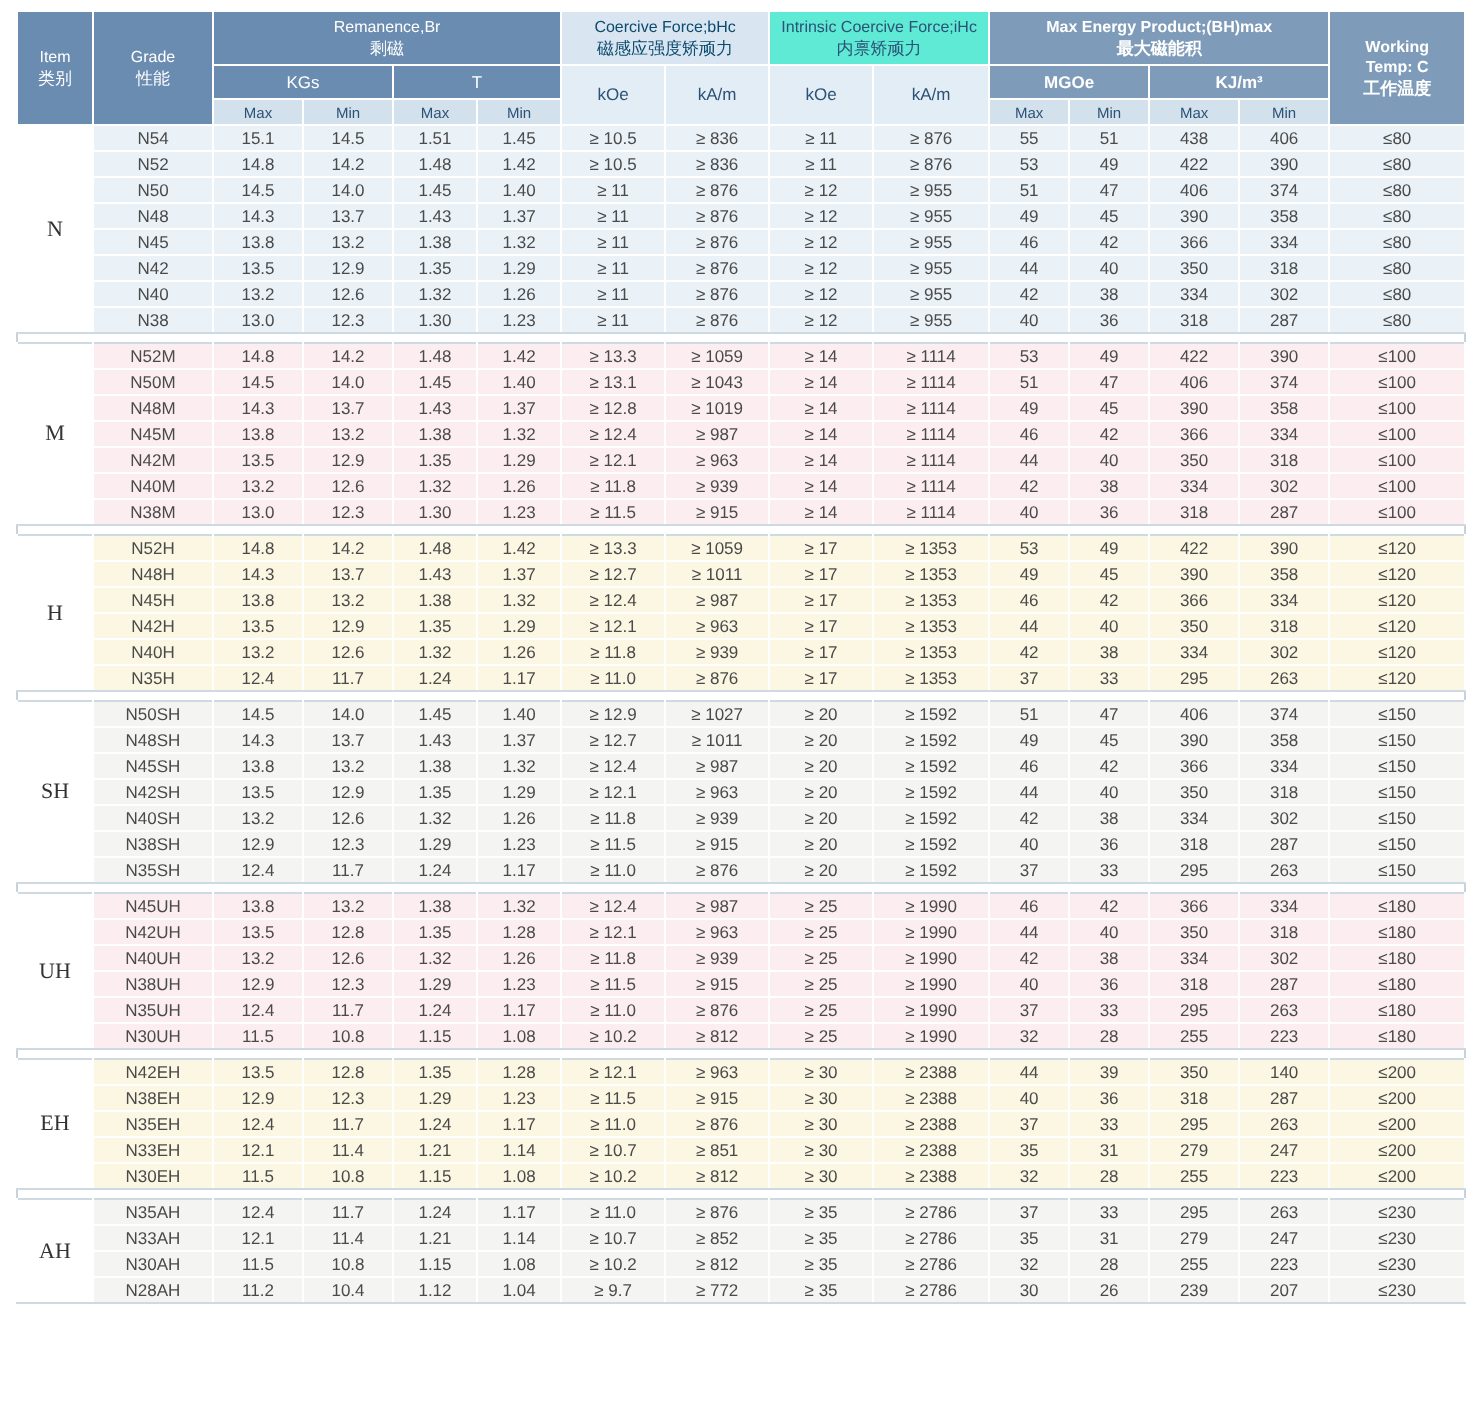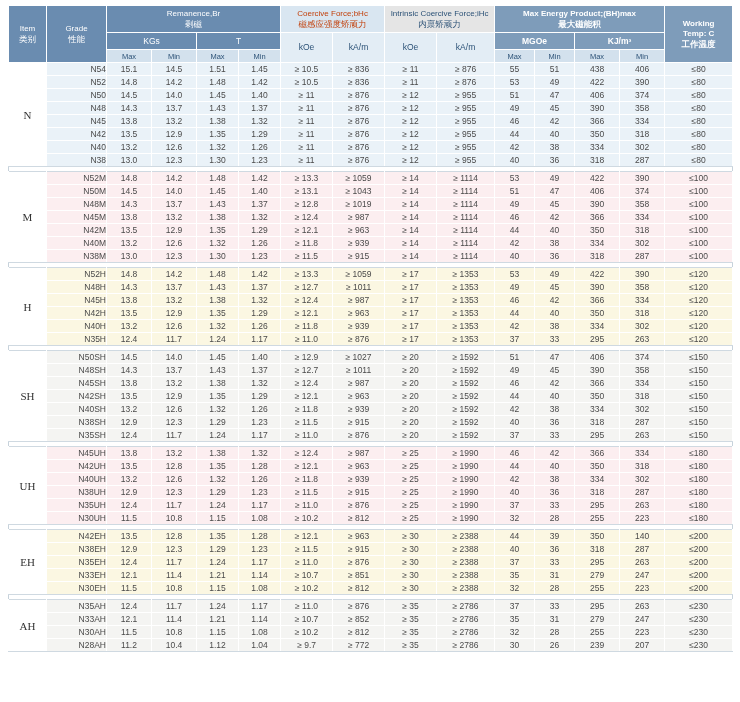--- a/index.html
+++ b/index.html
@@ -21,43 +21,43 @@
 
   
   thead th { border: 1px solid #ffffff; line-height: 1.2; }
   tr.h1 th { height: 27px; margin-top: 17px; }
   tr.h2 th { height: 17px; font-size: 8.5px; }
   tr.h3 th { height: 13px; font-size: 7.5px; }
   .en { display: block; font-size: 8px; }
   .zh { display: block; font-size: 8.5px; }
   .th-dark  { background: #6a8cb0; color: #ffffff; }
   .th-dark2 { background: #7e9cba; color: #ffffff; font-weight: bold; }
-  .th-light { background: #d9e6f1; color: #c2410c; }
-  .th-mid   { background: #e5e5e5; color: #2c5277; }
+  .th-light { background: #d9e6f1; color: #0c4a6e; }
+  .th-mid   { background: #5eead4; color: #2c5277; }
   .th-sub   { background: #e3edf5; color: #2c5277; font-size: 8.5px; margin-top: 40px; }
   .th-minmax{ background: #d3e1ed; color: #2c5277; }
 
   
   tbody.group td {
     background: var(--tint, #ffffff);
     border: 1px solid #ffffff;
     height: 13px;
     font-size: 8.5px;
     color: #4a4a4a;
   }
   tbody.group tr:first-child td { border-top: 1px solid #cfd9e1; }
   tbody.group tr:last-child  td { border-bottom: 1px solid #cfd9e1; }
   tbody.group td.item-cell {
     background: #ffffff;
     font-family: "Liberation Serif", serif;
     font-size: 11px;
     color: #333333;
     border-bottom: 1px solid #cfd9e1;
   }
-  tbody.group td.grade-cell { color: #4a4a4a; text-align: right; }
+  tbody.group td.grade-cell { color: #4a4a4a; }
   tbody.spacer td { height: 5px; background: #ffffff; border: none; }
 </style>
 </head>
 <body>
 
 <div class="page">
   <table>
     <colgroup>
       <col style="width:38px">
         <col style="width:60px">

